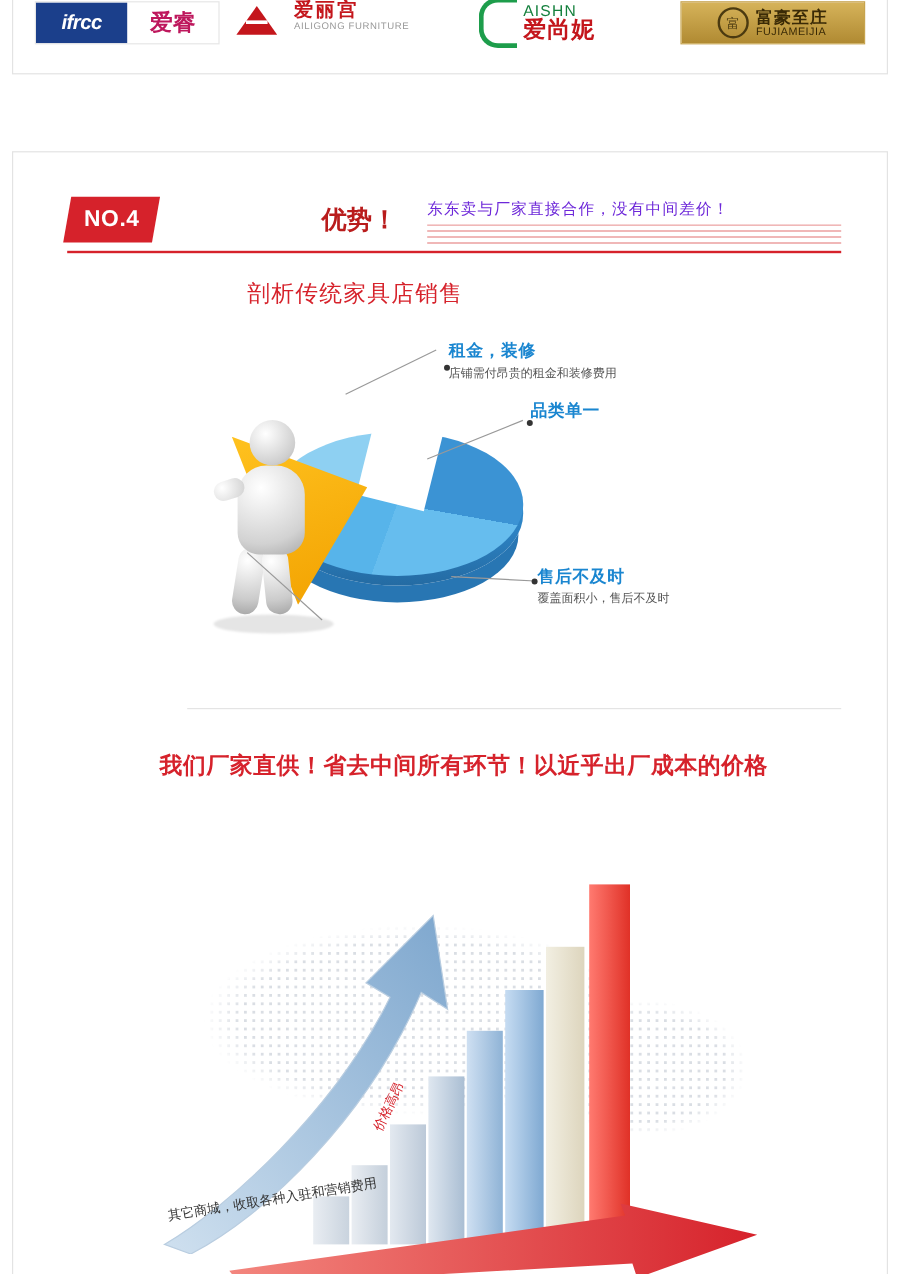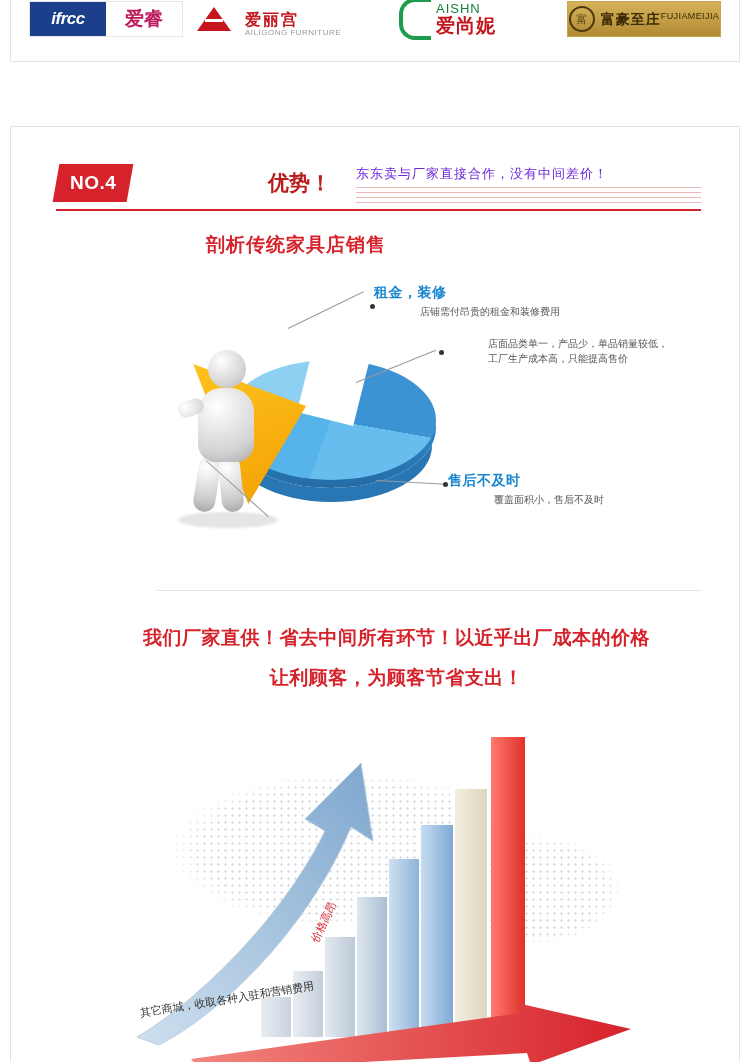--- a/index.html
+++ b/index.html
@@ -75,21 +75,21 @@
     font-size: 19px;
     font-weight: bold;
     color: #be185d;
   }
 
   
   .b2 {
     width: 200px;
     height: 36px;
     display: flex;
-    align-items: flex-end;
+    align-items: flex-start;
   }
   .b2-mark {
     width: 48px; height: 34px;
     position: relative;
     margin-right: 6px;
   }
   .b2-mark .tri {
     position: absolute;
     left: 6px; top: 4px;
     width: 0; height: 0;
@@ -152,21 +152,21 @@
     border: 1px solid #c7a44e;
   }
   .b4-seal {
     width: 22px; height: 22px;
     border-radius: 50%;
     border: 2px solid #4b3a10;
     display: flex; align-items: center; justify-content: center;
     font-size: 11px;
     color: #4b3a10;
   }
-  .b4-text { display: flex; flex-direction: row; line-height: 1.05; }
+  .b4-text { display: flex; flex-direction: column; line-height: 1.05; }
   .b4-cn { font-size: 14px; font-weight: bold; letter-spacing: 1px;}
   .b4-en { font-size: 9px; letter-spacing: 0.4px;}
 
   
   .panel {
     position: absolute;
     left: 10px;
     top: 126px;
     width: 730px;
     height: 950px;
@@ -254,21 +254,21 @@
     top: 105px;
     width: 645px;
     height: 370px;
   }
   .diagram-title {
     position: absolute;
     left: 150px;
     top: 0;
     font-size: 19px;
     color: #d6222b;
-    font-weight: bold;
+    font-weight: normal;
     letter-spacing: 1px;
   }
 
   
   .pie-wrap {
     position: absolute;
     left: 110px;
     top: 112px;
     width: 310px;
     height: 200px;
@@ -357,21 +357,20 @@
     font-size: 14px;
     font-weight: bold;
     color: #1a86d0;
     letter-spacing: 0.5px;
   }
   .callout .co-text {
     font-size: 10px;
     color: #555;
     line-height: 1.45;
     margin-top: 3px;
-    margin-left: 46px;
   }
   .co1 { left: 318px; top: 52px; }
   .co2 { left: 386px; top: 102px; }
   .co3 { left: 392px; top: 240px; }
   .leader {
     position: absolute;
     height: 1px;
     background: #999;
   }
   .dot {
@@ -402,21 +401,21 @@
     left: 100px;
     top: 358px;
     width: 545px;
     height: 1px;
     background: #e4e4e4;
   }
 
   
   .slogan {
     position: absolute;
-    left: 63px;
+    left: 53px;
     top: 498px;
     width: 645px;
     text-align: center;
     color: #d6222b;
   }
   .slogan .l1 {
     font-size: 19px;
     font-weight: bold;
     letter-spacing: 0.5px;
   }
@@ -576,35 +575,33 @@
     <div class="dot" style="left:383px; top:118px;"></div>
     <div class="leader" style="left:320px; top:248px; width:70px; transform:rotate(3deg); transform-origin:left center;"></div>
     <div class="dot" style="left:387px; top:250px;"></div>
     <div class="leader" style="left:150px; top:228px; width:84px; transform:rotate(42deg); transform-origin:left center;"></div>
 
     <div class="callout co1">
       <div class="co-title">租金，装修</div>
       <div class="co-text">店铺需付昂贵的租金和装修费用</div>
     </div>
     <div class="callout co2">
-      <div class="co-text" style="white-space:pre-line;">店面品类单一，产品少，单品销量较低，
-工厂生产成本高，只能提高售价</div>
+      <div class="co-title">品类单一</div>
     </div>
     <div class="callout co3">
       <div class="co-title">售后不及时</div>
       <div class="co-text">覆盖面积小，售后不及时</div>
     </div>
 
 
     <div class="diagram-rule"></div>
   </div>
 
   <div class="slogan">
     <div class="l1">我们厂家直供！省去中间所有环节！以近乎出厂成本的价格</div>
-    <div class="l2">让利顾客，为顾客节省支出！</div>
   </div>
 
   <div class="chart">
     <div class="map-dots"></div>
 
     <div class="bars">
       <div class="bar" style="left:190px; width:30px; height:40px; background:linear-gradient(90deg,#e9edf2,#c9d3de);"></div>
       <div class="bar" style="left:222px; width:30px; height:66px; background:linear-gradient(90deg,#e9edf2,#c4cfdb);"></div>
       <div class="bar" style="left:254px; width:30px; height:100px; background:linear-gradient(90deg,#e3e9f0,#bcc9d8);"></div>
       <div class="bar" style="left:286px; width:30px; height:140px; background:linear-gradient(90deg,#dfe7f0,#aabed3);"></div>

